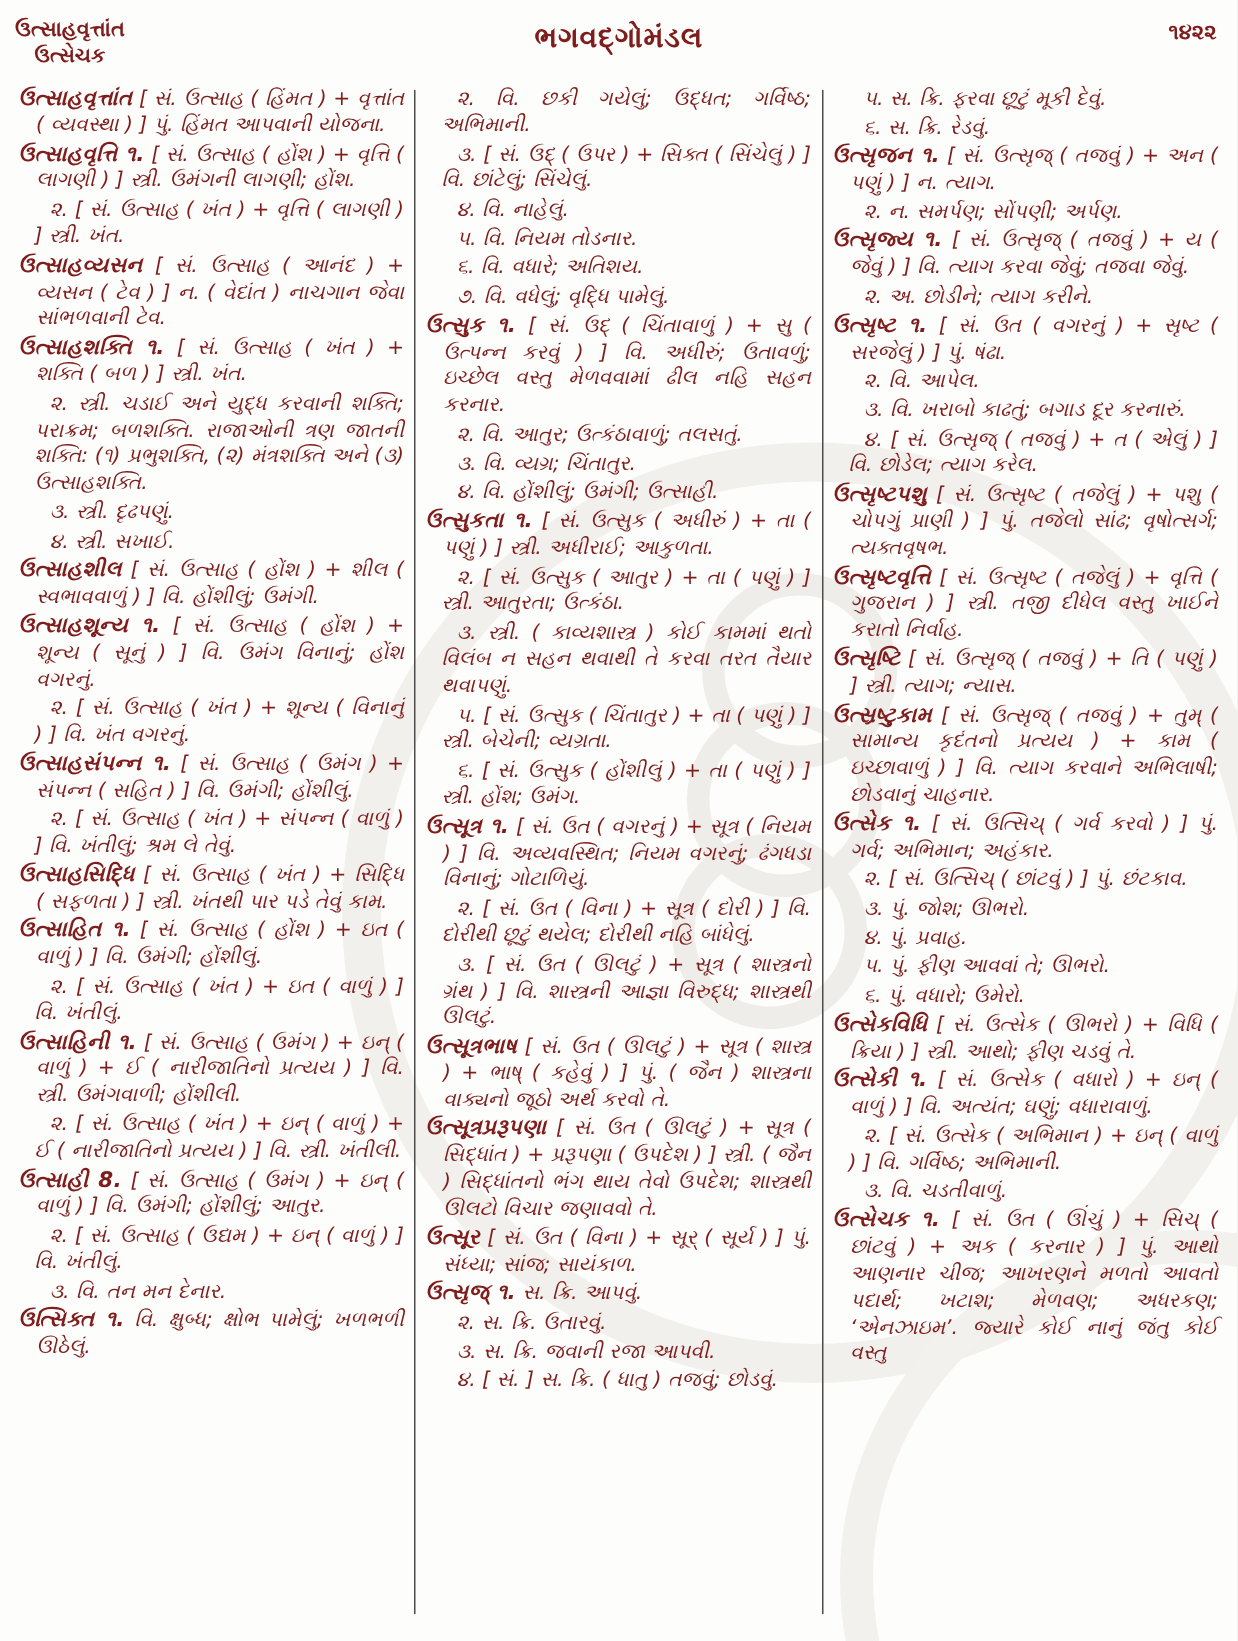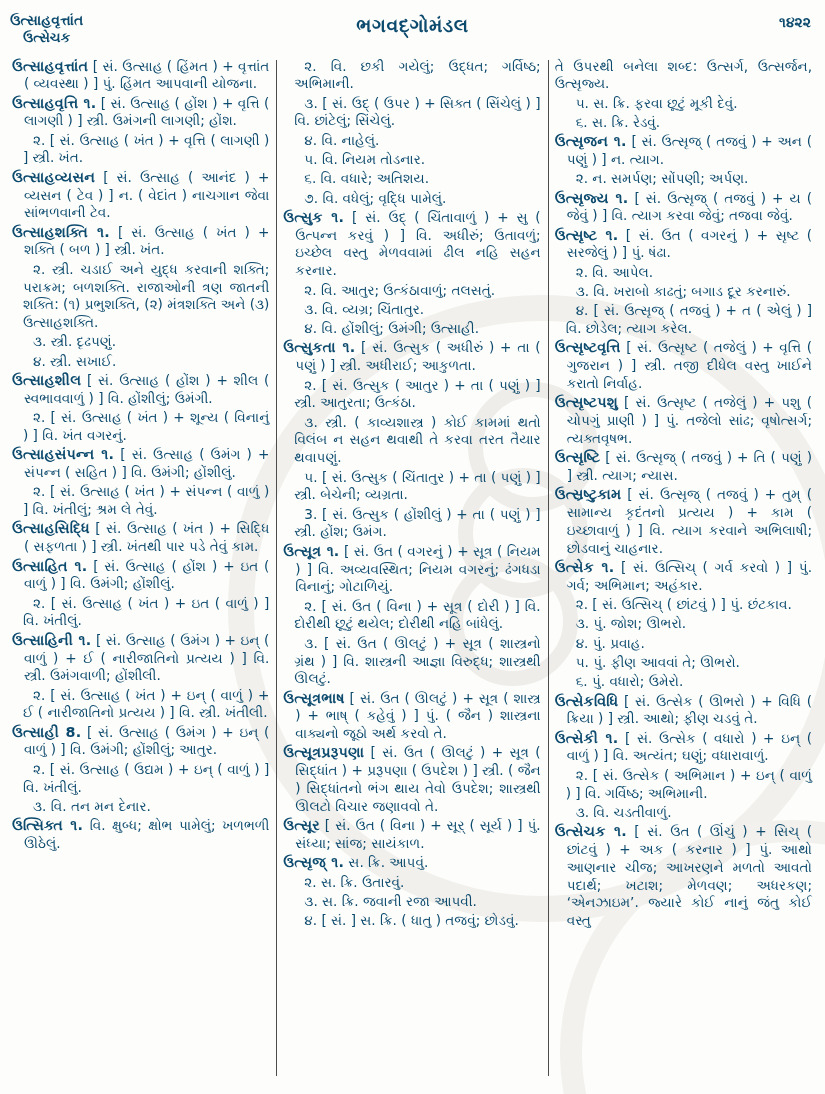--- a/index.html
+++ b/index.html
@@ -3,37 +3,37 @@
 <meta charset="utf-8">
 <style>
   html,body{margin:0;padding:0;background:#e9e7e2;}
   .page{
     position:relative;
     width:825px;height:1094px;
     margin:0 auto;
     background:#fdfdfb;
     overflow:hidden;
     font-family:"DejaVu Sans","Liberation Sans",sans-serif;
-    color:#0c4a6e;
+    color:#7f1d1d;
   }
   
   .wm{position:absolute;border-radius:50%;pointer-events:none;}
   .wm-big{left:228px;top:295px;width:575px;height:575px;border:26px solid #f2f0ec;}
   .wm-ring1{left:468px;top:382px;width:100px;height:100px;border:15px solid #efede9;}
   .wm-ring2{left:458px;top:468px;width:100px;height:100px;border:15px solid #efede9;}
   .wm-ring3{left:448px;top:556px;width:100px;height:100px;border:15px solid #efede9;}
   .wm-big2{left:560px;top:820px;width:420px;height:420px;border:22px solid #f3f1ed;}
   
   .header{position:absolute;top:8px;left:10px;right:10px;height:44px;font-weight:bold;font-size:14px;}
   .guide-left{position:absolute;left:0;top:4px;line-height:17px;}
   .guide-left .l2{font-size:13.5px;text-align:center;}
   .title-center{position:absolute;left:0;right:0;top:6px;text-align:center;font-size:19px;letter-spacing:.5px;}
   .page-number{position:absolute;right:4px;top:6px;font-size:14px;}
   
-  .columns{position:absolute;top:56px;left:6px;right:6px;bottom:4px;display:flex;}
+  .columns{position:absolute;top:56px;left:6px;right:6px;bottom:4px;display:flex;font-style:italic;}
   .col{flex:1 1 0;padding:0 7px 0 6px;overflow:hidden;}
   .divider{width:1px;background:#4c4c4c;margin:4px 0 14px 0;}
   .col p{
     margin:1.5px 0;
     font-size:13.6px;
     line-height:17.8px;
     text-align:justify;
     text-justify:inter-word;
   }
   .col p.entry{padding-left:12px;text-indent:-12px;}
@@ -65,20 +65,21 @@
     <div class="col">
         <p class="entry"><b>ઉત્સાહવૃત્તાંત</b> [ સં. ઉત્સાહ ( હિંમત ) + વૃત્તાંત ( વ્યવસ્થા ) ] પું. હિંમત આપવાની યોજના.</p>
         <p class="entry"><b>ઉત્સાહવૃત્તિ ૧.</b> [ સં. ઉત્સાહ ( હોંશ ) + વૃત્તિ ( લાગણી ) ] સ્ત્રી. ઉમંગની લાગણી; હોંશ.</p>
         <p class="sense">૨. [ સં. ઉત્સાહ ( ખંત ) + વૃત્તિ ( લાગણી ) ] સ્ત્રી. ખંત.</p>
         <p class="entry"><b>ઉત્સાહવ્યસન</b> [ સં. ઉત્સાહ ( આનંદ ) + વ્યસન ( ટેવ ) ] ન. ( વેદાંત ) નાચગાન જેવા સાંભળવાની ટેવ.</p>
         <p class="entry"><b>ઉત્સાહશક્તિ ૧.</b> [ સં. ઉત્સાહ ( ખંત ) + શક્તિ ( બળ ) ] સ્ત્રી. ખંત.</p>
         <p class="sense">૨. સ્ત્રી. ચડાઈ અને યુદ્ધ કરવાની શક્તિ; પરાક્રમ; બળશક્તિ. રાજાઓની ત્રણ જાતની શક્તિ: (૧) પ્રભુશક્તિ, (૨) મંત્રશક્તિ અને (૩) ઉત્સાહશક્તિ.</p>
         <p class="sense">૩. સ્ત્રી. દૃઢપણું.</p>
         <p class="sense">૪. સ્ત્રી. સખાઈ.</p>
         <p class="entry"><b>ઉત્સાહશીલ</b> [ સં. ઉત્સાહ ( હોંશ ) + શીલ ( સ્વભાવવાળું ) ] વિ. હોંશીલું; ઉમંગી.</p>
+        <p class="entry"><b>ઉત્સાહશૂન્ય ૧.</b> [ સં. ઉત્સાહ ( હોંશ ) + શૂન્ય ( સૂનું ) ] વિ. ઉમંગ વિનાનું; હોંશ વગરનું.</p>
         <p class="sense">૨. [ સં. ઉત્સાહ ( ખંત ) + શૂન્ય ( વિનાનું ) ] વિ. ખંત વગરનું.</p>
         <p class="entry"><b>ઉત્સાહસંપન્ન ૧.</b> [ સં. ઉત્સાહ ( ઉમંગ ) + સંપન્ન ( સહિત ) ] વિ. ઉમંગી; હોંશીલું.</p>
         <p class="sense">૨. [ સં. ઉત્સાહ ( ખંત ) + સંપન્ન ( વાળું ) ] વિ. ખંતીલું; શ્રમ લે તેવું.</p>
         <p class="entry"><b>ઉત્સાહસિદ્ધિ</b> [ સં. ઉત્સાહ ( ખંત ) + સિદ્ધિ ( સફળતા ) ] સ્ત્રી. ખંતથી પાર પડે તેવું કામ.</p>
         <p class="entry"><b>ઉત્સાહિત ૧.</b> [ સં. ઉત્સાહ ( હોંશ ) + ઇત ( વાળું ) ] વિ. ઉમંગી; હોંશીલું.</p>
         <p class="sense">૨. [ સં. ઉત્સાહ ( ખંત ) + ઇત ( વાળું ) ] વિ. ખંતીલું.</p>
         <p class="entry"><b>ઉત્સાહિની ૧.</b> [ સં. ઉત્સાહ ( ઉમંગ ) + ઇન્ ( વાળું ) + ઈ ( નારીજાતિનો પ્રત્યય ) ] વિ. સ્ત્રી. ઉમંગવાળી; હોંશીલી.</p>
         <p class="sense">૨. [ સં. ઉત્સાહ ( ખંત ) + ઇન્ ( વાળું ) + ઈ ( નારીજાતિનો પ્રત્યય ) ] વિ. સ્ત્રી. ખંતીલી.</p>
         <p class="entry"><b>ઉત્સાહી 8.</b> [ સં. ઉત્સાહ ( ઉમંગ ) + ઇન્ ( વાળું ) ] વિ. ઉમંગી; હોંશીલું; આતુર.</p>
         <p class="sense">૨. [ સં. ઉત્સાહ ( ઉદ્યમ ) + ઇન્ ( વાળું ) ] વિ. ખંતીલું.</p>
@@ -94,46 +95,46 @@
         <p class="sense">૬. વિ. વધારે; અતિશય.</p>
         <p class="sense">૭. વિ. વધેલું; વૃદ્ધિ પામેલું.</p>
         <p class="entry"><b>ઉત્સુક ૧.</b> [ સં. ઉદ્ ( ચિંતાવાળું ) + સુ ( ઉત્પન્ન કરવું ) ] વિ. અધીરું; ઉતાવળું; ઇચ્છેલ વસ્તુ મેળવવામાં ઢીલ નહિ સહન કરનાર.</p>
         <p class="sense">૨. વિ. આતુર; ઉત્કંઠાવાળું; તલસતું.</p>
         <p class="sense">૩. વિ. વ્યગ્ર; ચિંતાતુર.</p>
         <p class="sense">૪. વિ. હોંશીલું; ઉમંગી; ઉત્સાહી.</p>
         <p class="entry"><b>ઉત્સુકતા ૧.</b> [ સં. ઉત્સુક ( અધીરું ) + તા ( પણું ) ] સ્ત્રી. અધીરાઈ; આકુળતા.</p>
         <p class="sense">૨. [ સં. ઉત્સુક ( આતુર ) + તા ( પણું ) ] સ્ત્રી. આતુરતા; ઉત્કંઠા.</p>
         <p class="sense">૩. સ્ત્રી. ( કાવ્યશાસ્ત્ર ) કોઈ કામમાં થતો વિલંબ ન સહન થવાથી તે કરવા તરત તૈયાર થવાપણું.</p>
         <p class="sense">૫. [ સં. ઉત્સુક ( ચિંતાતુર ) + તા ( પણું ) ] સ્ત્રી. બેચેની; વ્યગ્રતા.</p>
-        <p class="sense">3. [ સં. ઉત્સુક ( હોંશીલું ) + તા ( પણું ) ] સ્ત્રી. હોંશ; ઉમંગ.</p>
+        <p class="sense">૬. [ સં. ઉત્સુક ( હોંશીલું ) + તા ( પણું ) ] સ્ત્રી. હોંશ; ઉમંગ.</p>
         <p class="entry"><b>ઉત્સૂત્ર ૧.</b> [ સં. ઉત ( વગરનું ) + સૂત્ર ( નિયમ ) ] વિ. અવ્યવસ્થિત; નિયમ વગરનું; ઢંગધડા વિનાનું; ગોટાળિયું.</p>
         <p class="sense">૨. [ સં. ઉત ( વિના ) + સૂત્ર ( દોરી ) ] વિ. દોરીથી છૂટું થયેલ; દોરીથી નહિ બાંધેલું.</p>
         <p class="sense">૩. [ સં. ઉત ( ઊલટું ) + સૂત્ર ( શાસ્ત્રનો ગ્રંથ ) ] વિ. શાસ્ત્રની આજ્ઞા વિરુદ્ધ; શાસ્ત્રથી ઊલટું.</p>
         <p class="entry"><b>ઉત્સૂત્રભાષ</b> [ સં. ઉત ( ઊલટું ) + સૂત્ર ( શાસ્ત્ર ) + ભાષ્ ( કહેવું ) ] પું. ( જૈન ) શાસ્ત્રના વાક્યનો જૂઠો અર્થ કરવો તે.</p>
         <p class="entry"><b>ઉત્સૂત્રપ્રરૂપણા</b> [ સં. ઉત ( ઊલટું ) + સૂત્ર ( સિદ્ધાંત ) + પ્રરૂપણા ( ઉપદેશ ) ] સ્ત્રી. ( જૈન ) સિદ્ધાંતનો ભંગ થાય તેવો ઉપદેશ; શાસ્ત્રથી ઊલટો વિચાર જણાવવો તે.</p>
         <p class="entry"><b>ઉત્સૂર</b> [ સં. ઉત ( વિના ) + સૂર્ ( સૂર્ય ) ] પું. સંધ્યા; સાંજ; સાયંકાળ.</p>
         <p class="entry"><b>ઉત્સૃજ્ ૧.</b> સ. ક્રિ. આપવું.</p>
         <p class="sense">૨. સ. ક્રિ. ઉતારવું.</p>
         <p class="sense">૩. સ. ક્રિ. જવાની રજા આપવી.</p>
         <p class="sense">૪. [ સં. ] સ. ક્રિ. ( ધાતુ ) તજવું; છોડવું.</p>
       </div>
     <div class="divider"></div>
     <div class="col">
-        <p class="plain">તે ઉપરથી બનેલા શબ્દ: ઉત્સર્ગ, ઉત્સર્જન, ઉત્સૃજ્ય.</p>
         <p class="sense">૫. સ. ક્રિ. ફરવા છૂટું મૂકી દેવું.</p>
         <p class="sense">૬. સ. ક્રિ. રેડવું.</p>
         <p class="entry"><b>ઉત્સૃજન ૧.</b> [ સં. ઉત્સૃજ્ ( તજવું ) + અન ( પણું ) ] ન. ત્યાગ.</p>
         <p class="sense">૨. ન. સમર્પણ; સોંપણી; અર્પણ.</p>
         <p class="entry"><b>ઉત્સૃજ્ય ૧.</b> [ સં. ઉત્સૃજ્ ( તજવું ) + ય ( જેવું ) ] વિ. ત્યાગ કરવા જેવું; તજવા જેવું.</p>
+        <p class="sense">૨. અ. છોડીને; ત્યાગ કરીને.</p>
         <p class="entry"><b>ઉત્સૃષ્ટ ૧.</b> [ સં. ઉત ( વગરનું ) + સૃષ્ટ ( સરજેલું ) ] પું. ષંઢા.</p>
         <p class="sense">૨. વિ. આપેલ.</p>
         <p class="sense">૩. વિ. ખરાબો કાઢતું; બગાડ દૂર કરનારું.</p>
         <p class="sense">૪. [ સં. ઉત્સૃજ્ ( તજવું ) + ત ( એલું ) ] વિ. છોડેલ; ત્યાગ કરેલ.</p>
+        <p class="entry"><b>ઉત્સૃષ્ટપશુ</b> [ સં. ઉત્સૃષ્ટ ( તજેલું ) + પશુ ( ચોપગું પ્રાણી ) ] પું. તજેલો સાંઢ; વૃષોત્સર્ગ; ત્યક્તવૃષભ.</p>
         <p class="entry"><b>ઉત્સૃષ્ટવૃત્તિ</b> [ સં. ઉત્સૃષ્ટ ( તજેલું ) + વૃત્તિ ( ગુજરાન ) ] સ્ત્રી. તજી દીધેલ વસ્તુ ખાઈને કરાતો નિર્વાહ.</p>
-        <p class="entry"><b>ઉત્સૃષ્ટપશુ</b> [ સં. ઉત્સૃષ્ટ ( તજેલું ) + પશુ ( ચોપગું પ્રાણી ) ] પું. તજેલો સાંઢ; વૃષોત્સર્ગ; ત્યક્તવૃષભ.</p>
         <p class="entry"><b>ઉત્સૃષ્ટિ</b> [ સં. ઉત્સૃજ્ ( તજવું ) + તિ ( પણું ) ] સ્ત્રી. ત્યાગ; ન્યાસ.</p>
         <p class="entry"><b>ઉત્સ્રષ્ટુકામ</b> [ સં. ઉત્સૃજ્ ( તજવું ) + તુમ્ ( સામાન્ય કૃદંતનો પ્રત્યય ) + કામ ( ઇચ્છાવાળું ) ] વિ. ત્યાગ કરવાને અભિલાષી; છોડવાનું ચાહનાર.</p>
         <p class="entry"><b>ઉત્સેક ૧.</b> [ સં. ઉત્સિચ્ ( ગર્વ કરવો ) ] પું. ગર્વ; અભિમાન; અહંકાર.</p>
         <p class="sense">૨. [ સં. ઉત્સિચ્ ( છાંટવું ) ] પું. છંટકાવ.</p>
         <p class="sense">૩. પું. જોશ; ઊભરો.</p>
         <p class="sense">૪. પું. પ્રવાહ.</p>
         <p class="sense">૫. પું. ફીણ આવવાં તે; ઊભરો.</p>
         <p class="sense">૬. પું. વધારો; ઉમેરો.</p>
         <p class="entry"><b>ઉત્સેકવિધિ</b> [ સં. ઉત્સેક ( ઊભરો ) + વિધિ ( ક્રિયા ) ] સ્ત્રી. આથો; ફીણ ચડવું તે.</p>
         <p class="entry"><b>ઉત્સેકી ૧.</b> [ સં. ઉત્સેક ( વધારો ) + ઇન્ ( વાળું ) ] વિ. અત્યંત; ઘણું; વધારાવાળું.</p>

